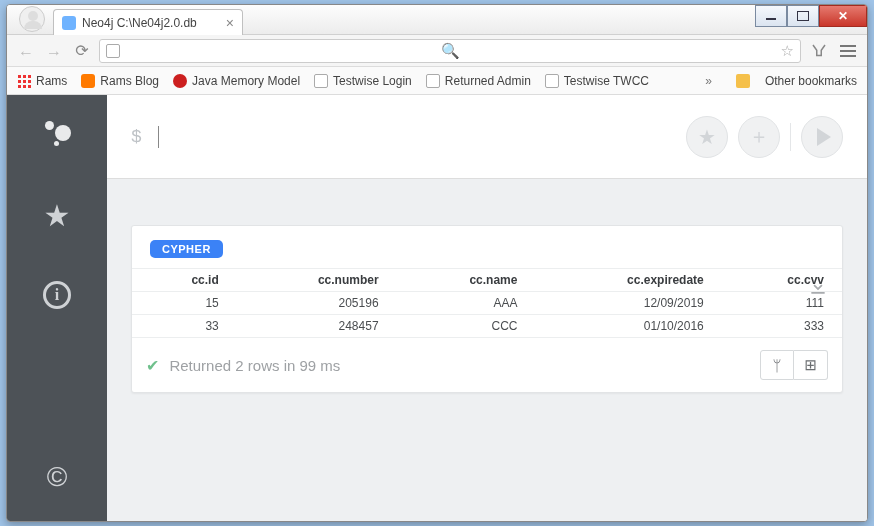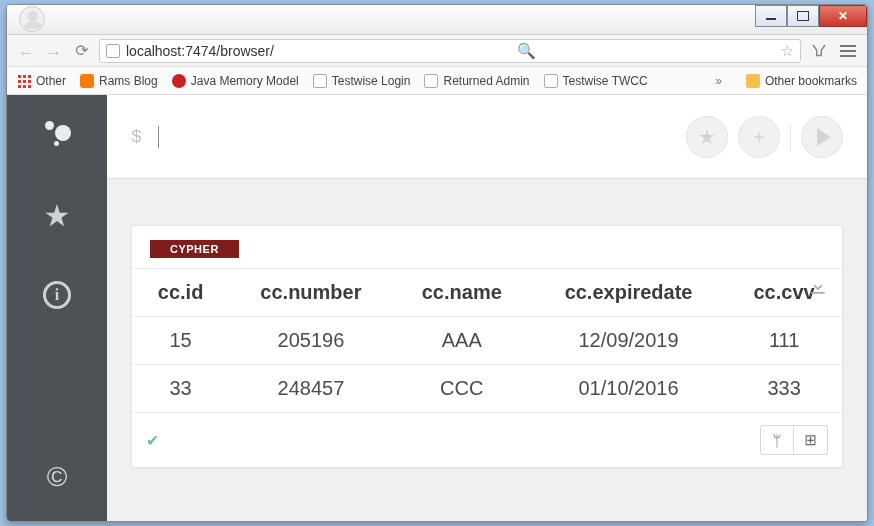--- a/index.html
+++ b/index.html
@@ -128,21 +128,21 @@
     radial-gradient(circle,#e33 2px,transparent 2px) 0 0/5px 5px,
     radial-gradient(circle,#3b5 2px,transparent 2px) 5px 0/5px 5px,
     radial-gradient(circle,#fb0 2px,transparent 2px) 0 5px/5px 5px,
     radial-gradient(circle,#36c 2px,transparent 2px) 5px 5px/5px 5px;
   }
   .ico.blog{background:#ff7a00;border-radius:3px;}
   .ico.java{background:#cc1f1f;border-radius:50%;}
   .ico.doc{border:1px solid #aaa;background:#fff;border-radius:2px;}
   .ico.folder{background:#f5c04a;border-radius:2px;}
   .bmmore{color:#777;margin-left:auto;}
-  .bmother{display:flex;align-items:center;gap:5px;margin-left:10px;}
+  .bmother{display:flex;align-items:center;gap:15px;margin-left:10px;}
 
   
   .content{flex:1;display:flex;overflow:hidden;}
   .sidebar{
     width:100px;background:#4d5257;display:flex;flex-direction:column;align-items:center;
     padding-top:20px;gap:40px;color:#cfd2d5;
   }
   .sb-item{width:40px;height:40px;display:flex;align-items:center;justify-content:center;font-size:24px;}
   .bubbles{position:relative;width:36px;height:36px;}
   .bubbles::before{content:"";position:absolute;width:16px;height:16px;border-radius:50%;background:#e9eaeb;top:8px;right:4px;}
@@ -168,27 +168,27 @@
     box-shadow:0 1px 2px rgba(0,0,0,.05);
     padding:0;
   }
   .query{
     padding:14px 18px 10px;
     font-family:"Consolas","Courier New",monospace;
     font-size:16px;color:#a8abae;
     display:flex;align-items:center;gap:10px;flex-wrap:wrap;
   }
   .badge{
-    display:inline-block;background:#7f1d1d;color:#fff;
+    display:inline-block;background:#3b82f6;color:#fff;
     font-family:"Segoe UI",sans-serif;font-size:11px;font-weight:600;
-    padding:3px 20px;border-radius:0;letter-spacing:.5px;
+    padding:3px 12px;border-radius:5px;letter-spacing:.5px;
   }
   table{width:100%;border-collapse:collapse;}
   th,td{
-    text-align:center;padding:12px 18px;font-size:20px;color:#4a4d50;
+    text-align:right;padding:4px 18px;font-size:12px;color:#4a4d50;
     border-top:1px solid #eceeef;
   }
   th{font-weight:700;color:#3a3d40;position:relative;}
   .dl{
     position:absolute;right:14px;top:8px;color:#a8abae;font-size:18px;
   }
   .cardfoot{
     border-top:1px solid #eceeef;padding:12px 14px;
     display:flex;align-items:center;gap:10px;color:#9ea1a4;font-size:15px;
   }
@@ -201,53 +201,57 @@
   .vbtn:first-child{border-radius:3px 0 0 3px;}
   .vbtn:last-child{border-left:none;border-radius:0 3px 3px 0;}
 </style>
 </head>
 <body>
 
 <div class="window">
 
   <div class="titlebar">
     <div class="profile-icon"></div>
+    <div class="tab">
+      <span class="tab-fav"></span>
+      <span class="tab-title">Neo4j C:\Ne04j2.0.db</span>
+      <span class="tab-close">×</span>
+    </div>
     <div class="winbtns">
       <div class="winbtn min"></div>
       <div class="winbtn max"></div>
       <div class="winbtn close"></div>
     </div>
   </div>
 
   <div class="urlbar">
     <div class="navbtn disabled">←</div>
     <div class="navbtn disabled">→</div>
     <div class="navbtn">⟳</div>
     <div class="urlfield">
       <span class="url-doc"></span>
-      <span class="url-text">localhost:7474/browser/</span>
       <span class="url-star">🔍</span>
       <span class="url-star">☆</span>
     </div>
     <div class="labs">
       <svg width="18" height="18" viewBox="0 0 24 24" fill="none" stroke="#888" stroke-width="2">
           <path d="M4 4l5 7v7h6v-7l5-7"></path>
         </svg>
     </div>
     <div class="menu3">
         <span></span>
         <span></span>
         <span></span>
       </div>
   </div>
 
   <div class="bmbar">
     <div class="bmitem">
       <span class="ico apps"></span>
-      <span>Other</span>
+      <span>Rams</span>
     </div>
     <div id="bm-items" style="display:contents"><div class="bmitem">
           <span class="ico blog"></span>
           <span>Rams Blog</span>
         </div><div class="bmitem">
           <span class="ico java"></span>
           <span>Java Memory Model</span>
         </div><div class="bmitem">
           <span class="ico doc"></span>
           <span>Testwise Login</span>
@@ -320,20 +324,21 @@
                 <td>33</td>
                 <td>248457</td>
                 <td>CCC</td>
                 <td>01/10/2016</td>
                 <td>333</td>
               </tr>
             </tbody>
         </table>
         <div class="cardfoot">
           <span class="check">✔</span>
+          <span>Returned 2 rows in 99 ms</span>
           <div class="viewbtns">
             <div class="vbtn">ᛘ</div>
             <div class="vbtn">⊞</div>
           </div>
         </div>
       </div>
     </div>
   </div>
 </div>
 

